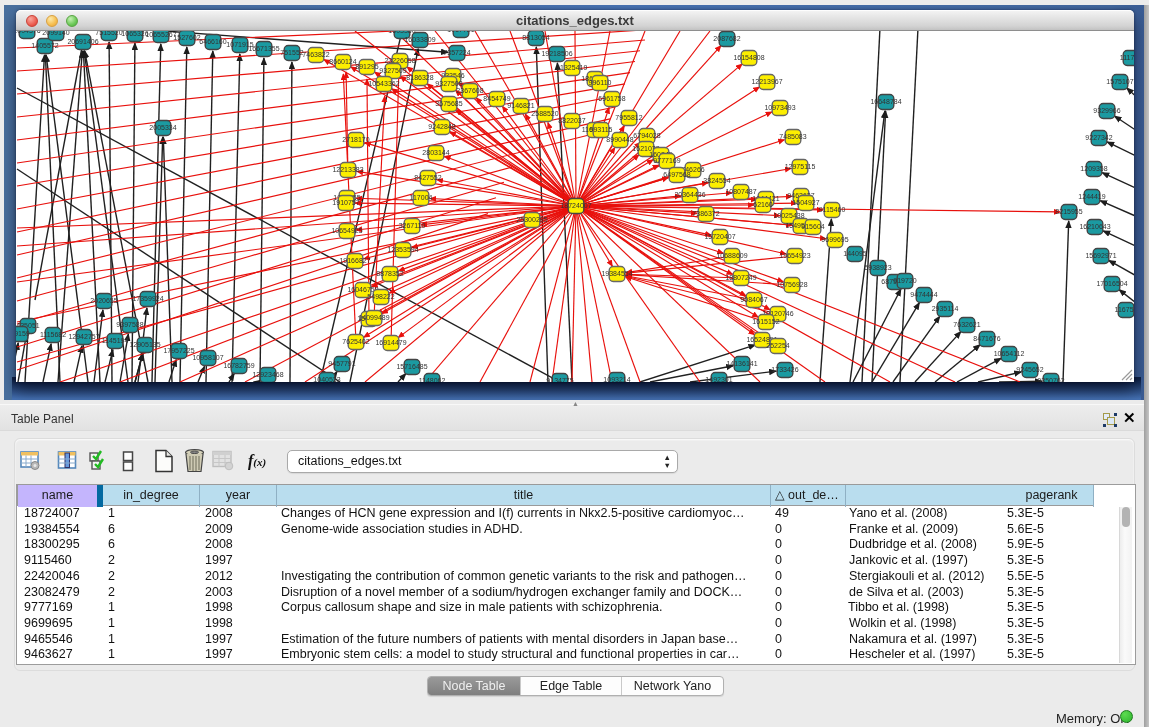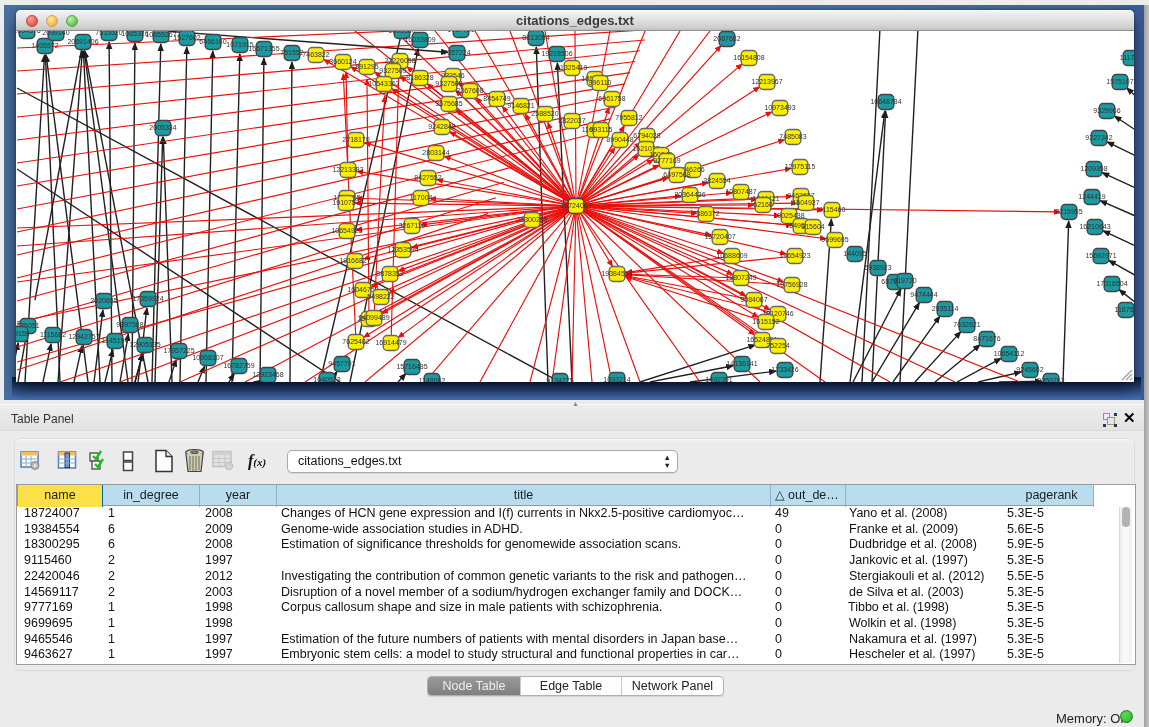--- a/index.html
+++ b/index.html
@@ -603,21 +603,21 @@
 <path d="M1 8.5h18M1 12.5h18M7 5v11.5M13 5v11.5" stroke="#aaa"></path>
 <circle cx="17" cy="16" r="3.8" fill="#c0c0c0" stroke="#999"></circle>
     </svg></div>
 <div style="position:absolute;left:248px;top:452px;width:26px;height:18px;font-family:'Liberation Serif',serif;font-style:italic"><span style="font-size:16px;font-weight:bold;color:#111">f</span><span style="font-size:11px;font-weight:bold;color:#111">(x)</span></div>
 <div id="combo">
     <span class="t">citations_edges.txt</span>
     <span class="ar">▲<br>▼</span>
   </div>
 <div id="tablebg"></div>
 <div id="thead">
-  <div class="hc" style="left:0;width:85px;background:#fde047;border-right:1px solid #0369a1">name</div>
+  <div class="hc" style="left:0;width:85px;background:#c4b5fd;border-right:6px solid #0369a1">name</div>
   <div class="hc" style="left:85px;width:97px">in_degree</div>
   <div class="hc" style="left:182px;width:77px">year</div>
   <div class="hc" style="left:259px;width:494px">title</div>
   <div class="hc" style="left:753px;width:75px;text-align:left;padding-left:4px">△ out_de…</div>
   <div class="hc" style="left:992px;width:84px">pagerank</div>
 </div>
 <div class="trow" style="top:506.0px">
     <span style="left:24px">18724007</span>
     <span style="left:108px">1</span>
     <span style="left:205px">2008</span>
@@ -632,21 +632,20 @@
     <span style="left:205px">2009</span>
     <span style="left:281px">Genome-wide association studies in ADHD.</span>
     <span style="left:775px">0</span>
     <span style="left:849px">Franke et al. (2009)</span>
     <span style="left:1007px">5.6E-5</span>
   </div>
 <div class="trow" style="top:537.4px">
     <span style="left:24px">18300295</span>
     <span style="left:108px">6</span>
     <span style="left:205px">2008</span>
-    <span style="left:281px">Estimation of significance thresholds for genomewide association scans.</span>
     <span style="left:775px">0</span>
     <span style="left:849px">Dudbridge et al. (2008)</span>
     <span style="left:1007px">5.9E-5</span>
   </div>
 <div class="trow" style="top:553.1px">
     <span style="left:24px">9115460</span>
     <span style="left:108px">2</span>
     <span style="left:205px">1997</span>
     <span style="left:775px">0</span>
     <span style="left:849px">Jankovic et al. (1997)</span>
@@ -655,21 +654,21 @@
 <div class="trow" style="top:568.8px">
     <span style="left:24px">22420046</span>
     <span style="left:108px">2</span>
     <span style="left:205px">2012</span>
     <span style="left:281px">Investigating the contribution of common genetic variants to the risk and pathogen…</span>
     <span style="left:775px">0</span>
     <span style="left:849px">Stergiakouli et al. (2012)</span>
     <span style="left:1007px">5.5E-5</span>
   </div>
 <div class="trow" style="top:584.5px">
-    <span style="left:24px">14569117</span>
+    <span style="left:24px">23082479</span>
     <span style="left:108px">2</span>
     <span style="left:205px">2003</span>
     <span style="left:281px">Disruption of a novel member of a sodium/hydrogen exchanger family and DOCK…</span>
     <span style="left:775px">0</span>
     <span style="left:849px">de Silva et al. (2003)</span>
     <span style="left:1007px">5.3E-5</span>
   </div>
 <div class="trow" style="top:600.2px">
     <span style="left:24px">9777169</span>
     <span style="left:108px">1</span>
@@ -703,21 +702,21 @@
     <span style="left:281px">Embryonic stem cells: a model to study structural and functional properties in car…</span>
     <span style="left:775px">0</span>
     <span style="left:849px">Hescheler et al. (1997)</span>
     <span style="left:1007px">5.3E-5</span>
   </div>
 <div id="sbar"></div>
 <div id="thumb"></div>
 <div id="tabs">
   <div class="tab" style="left:0;width:92px;background:linear-gradient(#9a9a9a,#7f7f7f);border-radius:3px 0 0 3px;color:#efefef">Node Table</div>
   <div class="tab" style="left:92px;width:101px;border-left:1px solid #c9c9c9">Edge Table</div>
-  <div class="tab" style="left:193px;width:102px;border-left:1px solid #c9c9c9">Network Panel</div>
+  <div class="tab" style="left:193px;width:102px;border-left:1px solid #c9c9c9">Network Yano</div>
 </div>
 <div id="stat">
     <span id="mem">Memory: OK</span>
     <div id="led"></div>
   </div>
 <div id="rstrip"></div>
 <div id="topstrip"></div>
 <div style="position:absolute;left:0;top:5px;width:4px;height:395px;background:#ececec"></div>
 <div style="position:absolute;left:571px;top:401px;width:9px;height:6px;color:#888;font-size:7px;text-align:center;line-height:5px">▲</div>
 

